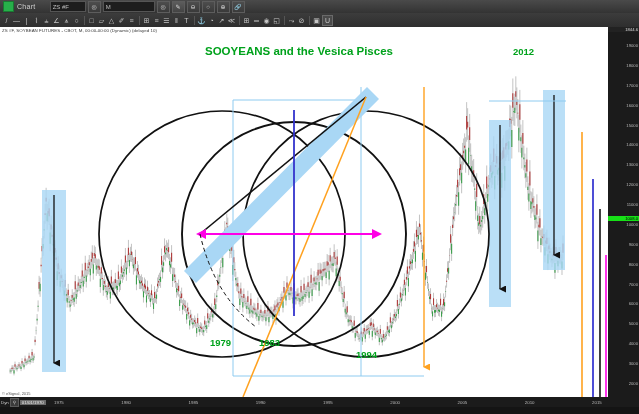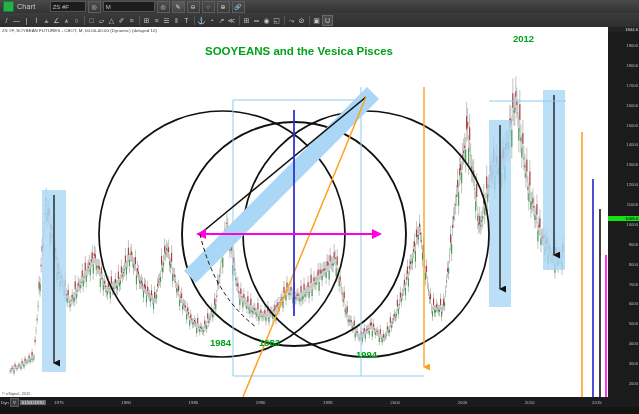--- a/index.html
+++ b/index.html
@@ -1283,24 +1283,24 @@
 
       <line x1="424" y1="60" x2="424" y2="340" stroke="#ffa11f" stroke-width="1.4" marker-end="url(#arrDown)"></line>
 
       <line x1="582" y1="105" x2="582" y2="378" stroke="#ffa11f" stroke-width="1.6" marker-end="url(#arrDown)"></line>
       <line x1="593" y1="152" x2="593" y2="378" stroke="#2222cc" stroke-width="1.6" marker-end="url(#arrDown)"></line>
       <line x1="600" y1="182" x2="600" y2="378" stroke="#111" stroke-width="1.6" marker-end="url(#arrDown)"></line>
       <line x1="606" y1="228" x2="606" y2="378" stroke="#ff00e6" stroke-width="1.6" marker-end="url(#arrDown)"></line>
     </svg>
 
     <div class="title-txt" style="left:205px;top:18px;">SOOYEANS and the Vesica Pisces</div>
-    <div class="yr" style="left:210px;top:310px;">1984</div>
+    <div class="yr" style="left:210px;top:310px;">1979</div>
     <div class="yr" style="left:259px;top:310px;">1983</div>
     <div class="yr" style="left:356px;top:322px;">1994</div>
-    <div class="yr" style="left:513px;top:6px;">2012</div>
+    <div class="yr" style="left:513px;top:19px;">2012</div>
   </div>
 
   <div class="paxis" id="paxis">
       <div class="plast" style="top: 0px;">1844.6</div>
       <div class="ptick" style="top: 16px;">19000</div>
       <div class="ptick" style="top: 35.8824px;">18000</div>
       <div class="ptick" style="top: 55.7647px;">17000</div>
       <div class="ptick" style="top: 75.6471px;">16000</div>
       <div class="ptick" style="top: 95.5294px;">15000</div>
       <div class="ptick" style="top: 115.412px;">14000</div>

